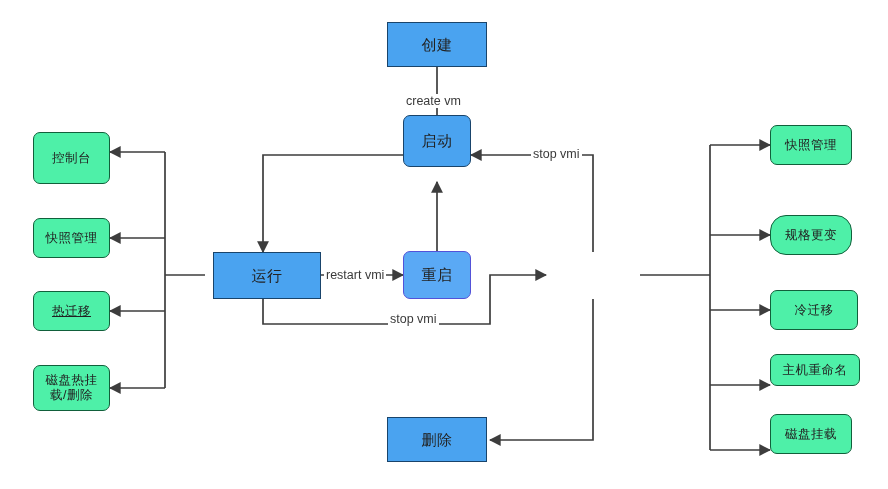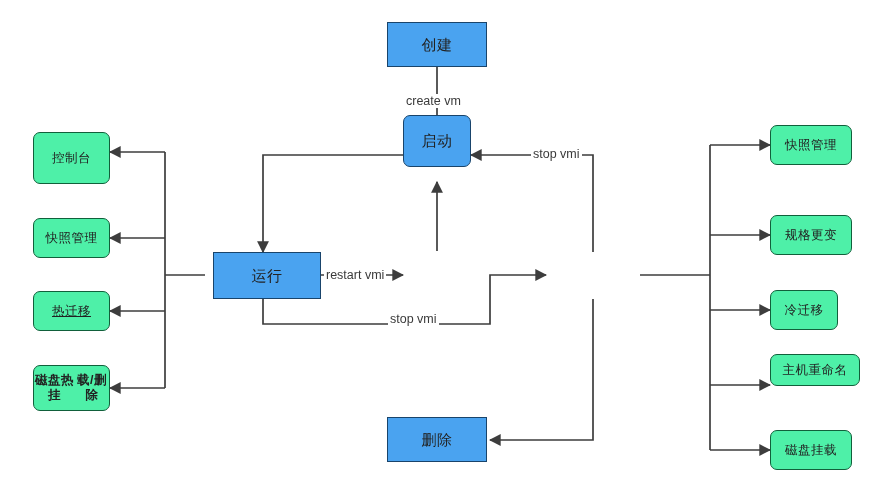--- a/index.html
+++ b/index.html
@@ -119,60 +119,63 @@
   </div>
 
   <div class="node blue-round" style="left:403px; top:115px; width:68px; height:52px;">
     <span>启动</span>
   </div>
 
   <div class="node blue-sq" style="left:213px; top:252px; width:108px; height:47px;">
     <span>运行</span>
   </div>
 
+  <div class="node blue-light" style="left:403px; top:251px; width:68px; height:48px;">
+    <span>重启</span>
+  </div>
 
 
   <div class="node blue-sq" style="left:387px; top:417px; width:100px; height:45px;">
     <span>删除</span>
   </div>
 
   <div class="node green" style="left:33px; top:132px; width:77px; height:52px;">
     <span>控制台</span>
   </div>
 
   <div class="node green" style="left:33px; top:218px; width:77px; height:40px;">
     <span>快照管理</span>
   </div>
 
   <div class="node green" style="left:33px; top:291px; width:77px; height:40px;text-decoration:underline;">
     <span>热迁移</span>
   </div>
 
-  <div class="node green" style="left:33px; top:365px; width:77px; height:46px; flex-direction:row; line-height:15px;font-weight:bold;">
+  <div class="node green" style="left:33px; top:365px; width:77px; height:46px; flex-direction:column; line-height:15px;">
     <span>磁盘热挂</span>
     <span>载/删除</span>
   </div>
 
   <div class="node green" style="left:770px; top:125px; width:82px; height:40px;">
     <span>快照管理</span>
   </div>
 
-  <div class="node green" style="left:770px; top:215px; width:82px; height:40px;">
+  <div class="node green" style="left:770px; top:215px; width:82px; height:40px;border-radius:16px;">
     <span>规格更变</span>
   </div>
 
-  <div class="node green" style="left:770px; top:290px; width:68px; height:40px;">
+  <div class="node green" style="left:770px; top:290px; width:88px; height:40px;">
     <span>冷迁移</span>
   </div>
 
   <div class="node green" style="left:770px; top:354px; width:90px; height:32px;">
     <span>主机重命名</span>
   </div>
 
-  <div class="node green" style="left:770px; top:430px; width:82px; height:40px;">
+  <div class="node green" style="left:770px; top:414px; width:82px; height:40px;">
     <span>磁盘挂载</span>
   </div>
 
   <div class="edge-label" style="left:404px; top:94px;">create vm</div>
 
   <div class="edge-label" style="left:324px; top:268px;text-align:right;">restart vmi</div>
 
   <div class="edge-label" style="left:531px; top:147px;">stop vmi</div>
 
   <div class="edge-label" style="left:388px; top:312px;">stop vmi</div>

